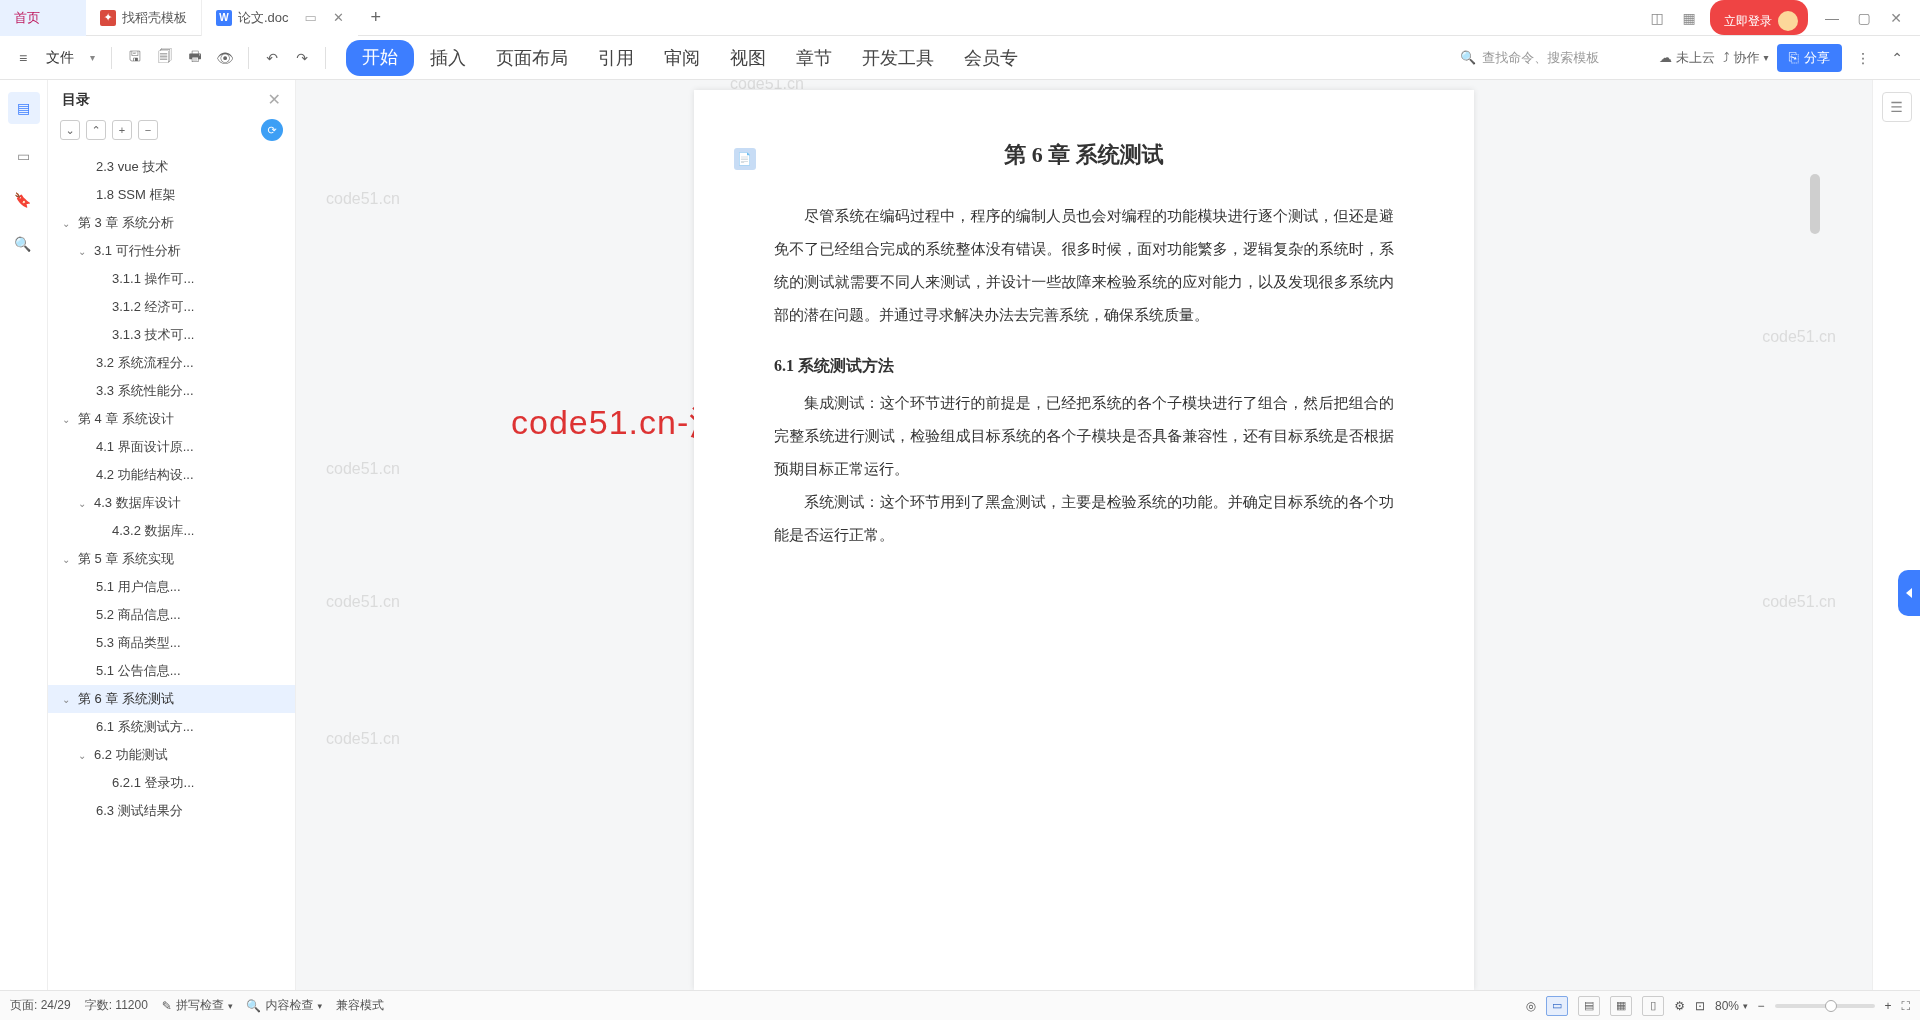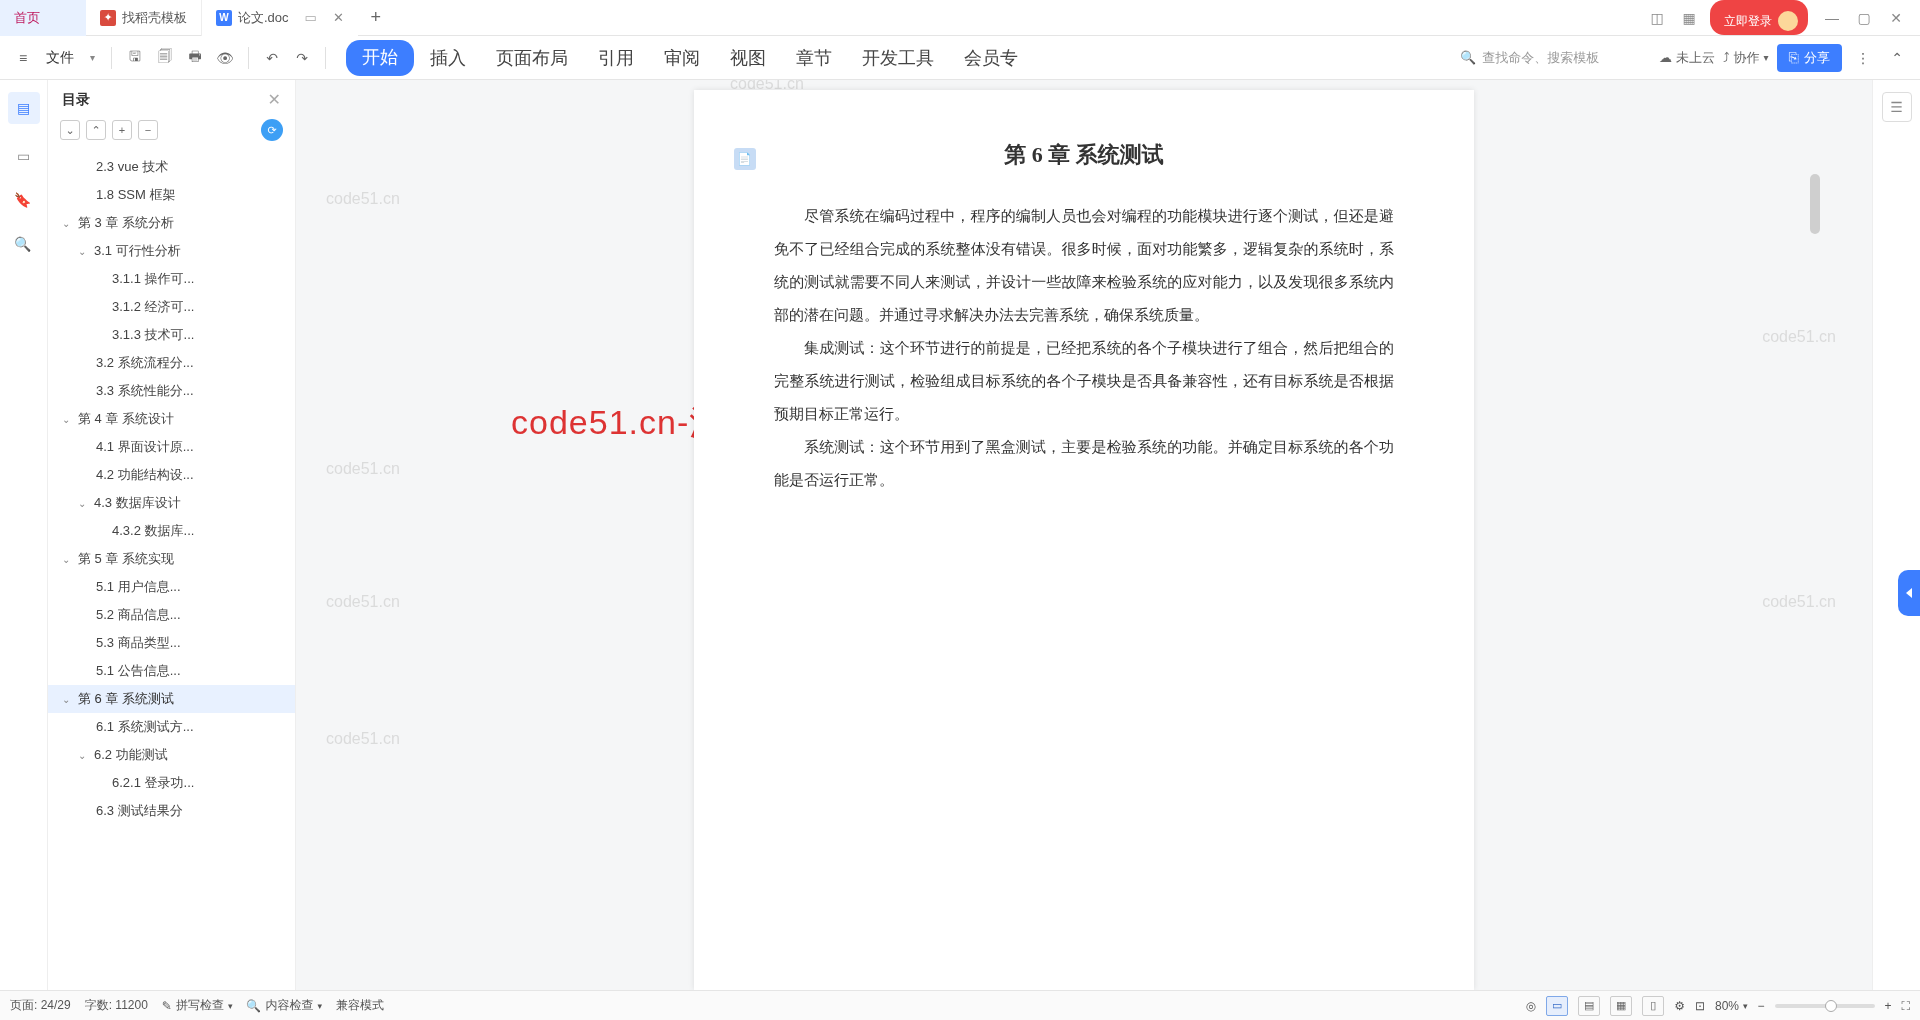--- a/index.html
+++ b/index.html
@@ -287,20 +287,21 @@
     <span class="wm" style="left:740px;top:648px">code51.cn</span>
     <span class="wm" style="right:36px;top:248px">code51.cn</span>
     <span class="wm" style="right:36px;top:513px">code51.cn</span>
     <span class="wm" style="left:30px;top:513px">code51.cn</span>
     <span class="wm-red" style="left:215px;top:320px">code51.cn-源码乐园盗图必究</span>
 
     <div class="doc-canvas">
       <div class="doc-floaticon">📄</div>
       <div class="doc-h1">第 6 章  系统测试</div>
       <p class="doc-p">尽管系统在编码过程中，程序的编制人员也会对编程的功能模块进行逐个测试，但还是避免不了已经组合完成的系统整体没有错误。很多时候，面对功能繁多，逻辑复杂的系统时，系统的测试就需要不同人来测试，并设计一些故障来检验系统的应对能力，以及发现很多系统内部的潜在问题。并通过寻求解决办法去完善系统，确保系统质量。</p>
+      <div class="doc-h2">6.1  系统测试方法</div>
       <p class="doc-p">集成测试：这个环节进行的前提是，已经把系统的各个子模块进行了组合，然后把组合的完整系统进行测试，检验组成目标系统的各个子模块是否具备兼容性，还有目标系统是否根据预期目标正常运行。</p>
       <p class="doc-p">系统测试：这个环节用到了黑盒测试，主要是检验系统的功能。并确定目标系统的各个功能是否运行正常。</p>
     </div>
 
     <div class="vscroll">
       <div class="vscroll-thumb"></div>
     </div>
   </div>
 
   <div class="right-rail">

